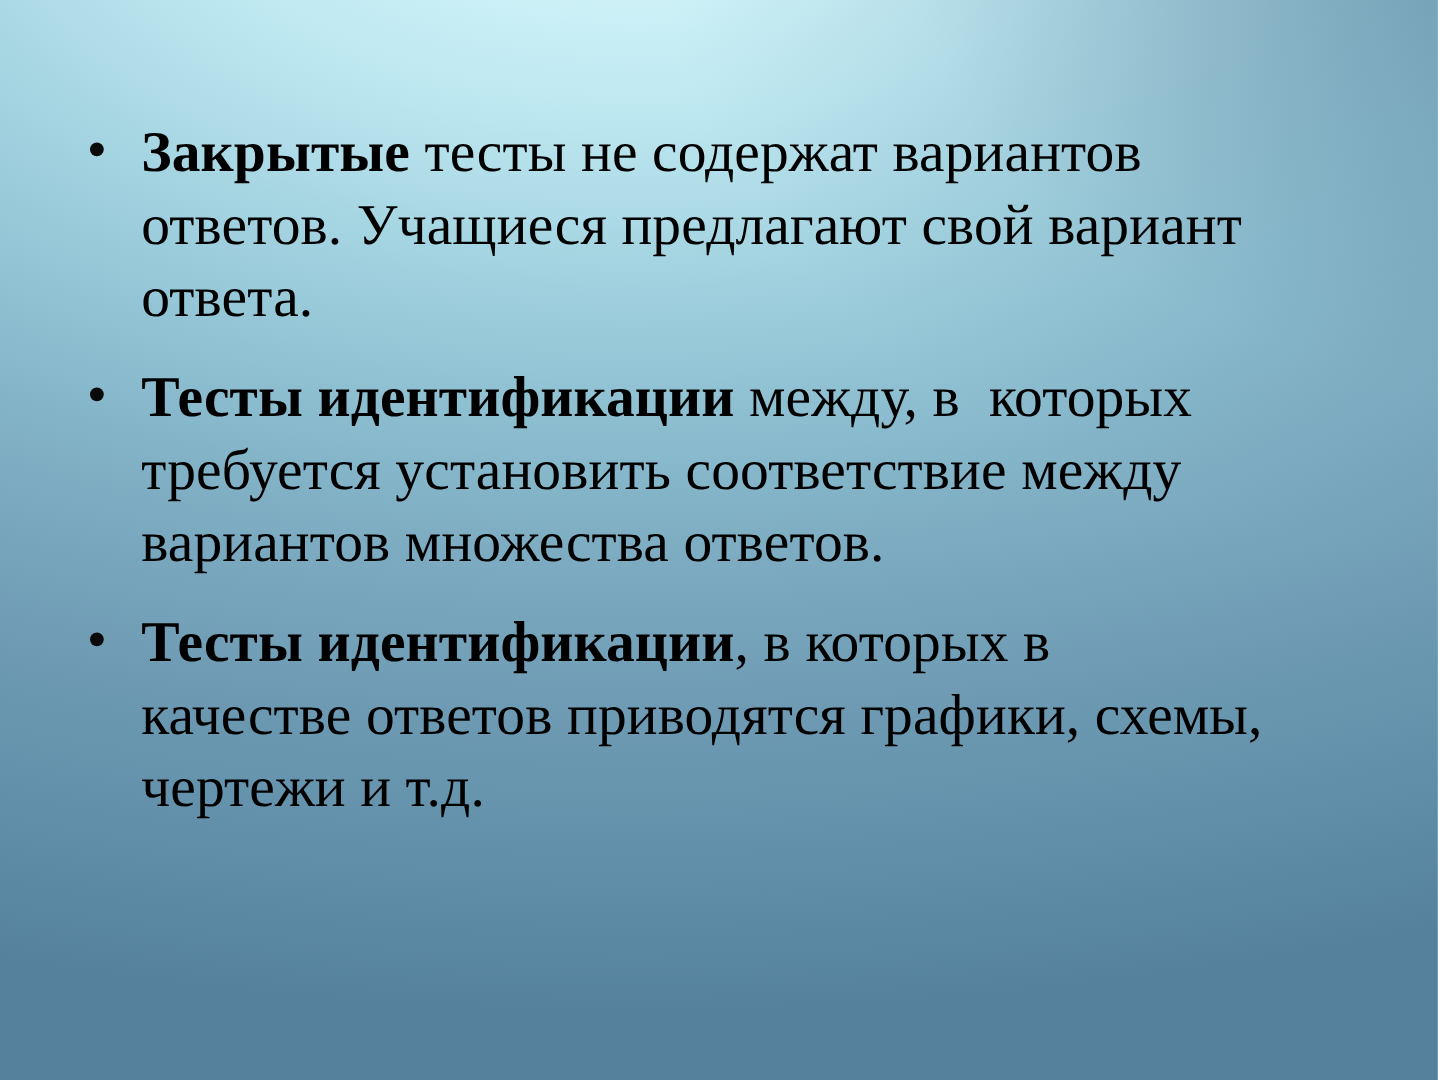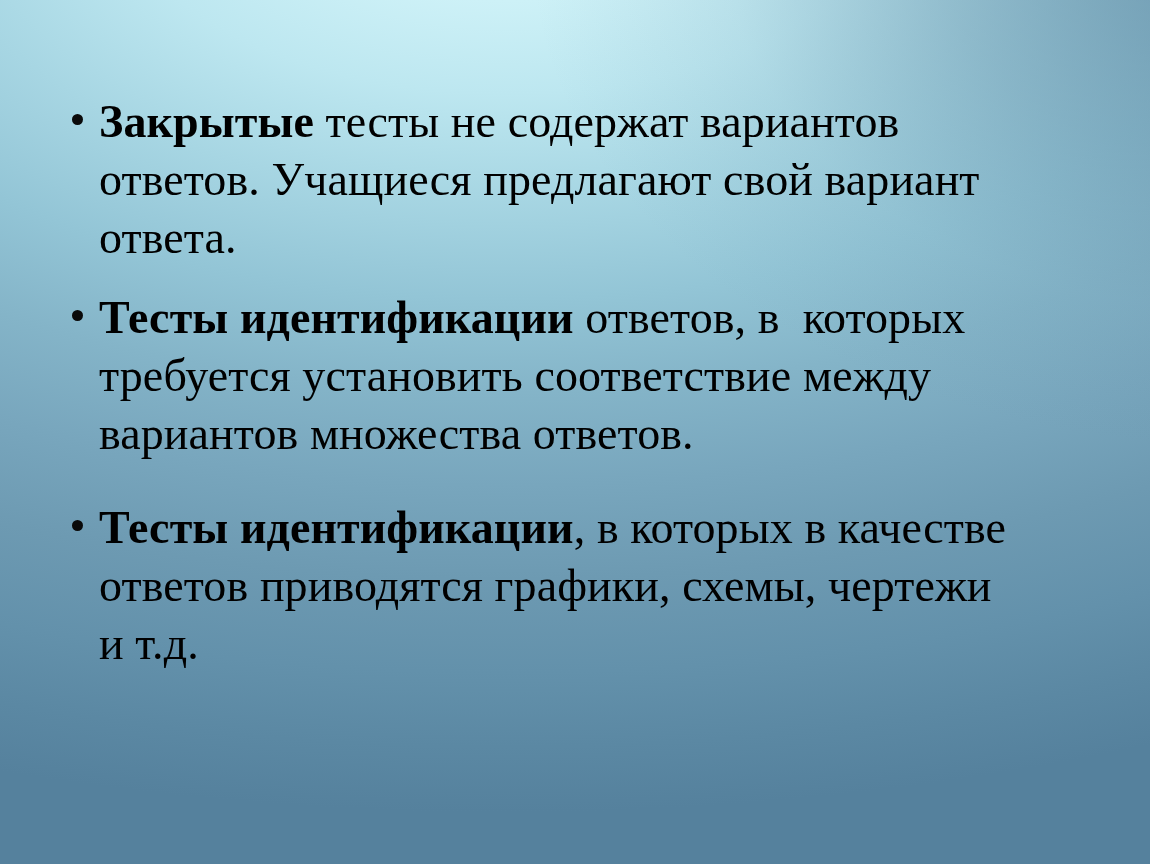--- a/index.html
+++ b/index.html
@@ -75,51 +75,51 @@
     left: 9px;
     top: 21px;
     width: 11px;
     height: 11px;
     border-radius: 50%;
     background: #0a0a0a;
   }
 
   .bullet-item .para {
     display: block;
-    margin-left: 36px;
+    margin-left: 50px;
     text-indent: 0;
   }
 
   .lead {
     font-weight: bold;
   }
 
   
   #bullet-1 { top: 93px; }
   #bullet-2 { top: 289px; }
-  #bullet-3 { top: 499px; }
+  #bullet-3 { top: 485px; }
 
   
   .dbl-space { white-space: pre; }
 </style>
 </head>
 <body>
 
 <div id="slide">
 
   <ul id="body-copy">
 
     <li class="bullet-item" id="bullet-1">
       <span class="marker"></span>
       <span class="para"><span class="lead">Закрытые</span><span> тесты не содержат вариантов ответов. Учащиеся предлагают свой вариант ответа.</span></span>
     </li>
 
     <li class="bullet-item" id="bullet-2">
       <span class="marker"></span>
-      <span class="para"><span class="lead">Тесты идентификации</span><span> ответов, в</span><span class="dbl-space">  </span><span>которых требуется установить соответствие между вариантов множества ответов.</span></span>
+      <span class="para"><span class="lead">Тесты идентификации</span><span> между, в</span><span class="dbl-space">  </span><span>которых требуется установить соответствие между вариантов множества ответов.</span></span>
     </li>
 
     <li class="bullet-item" id="bullet-3">
       <span class="marker"></span>
       <span class="para"><span class="lead">Тесты идентификации</span><span>, в которых в качестве ответов приводятся графики, схемы, чертежи и т.д.</span></span>
     </li>
 
   </ul>
 
 </div>

